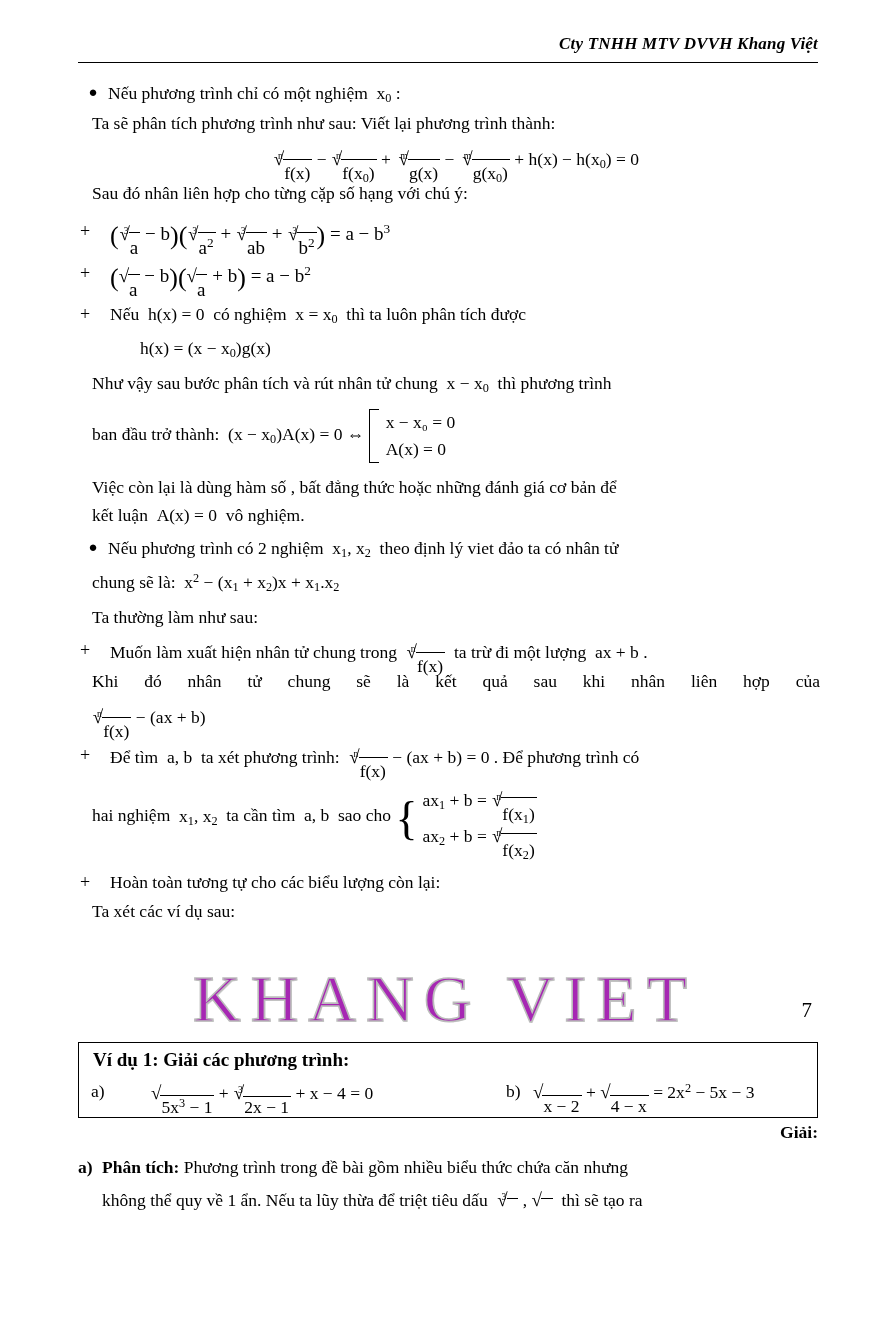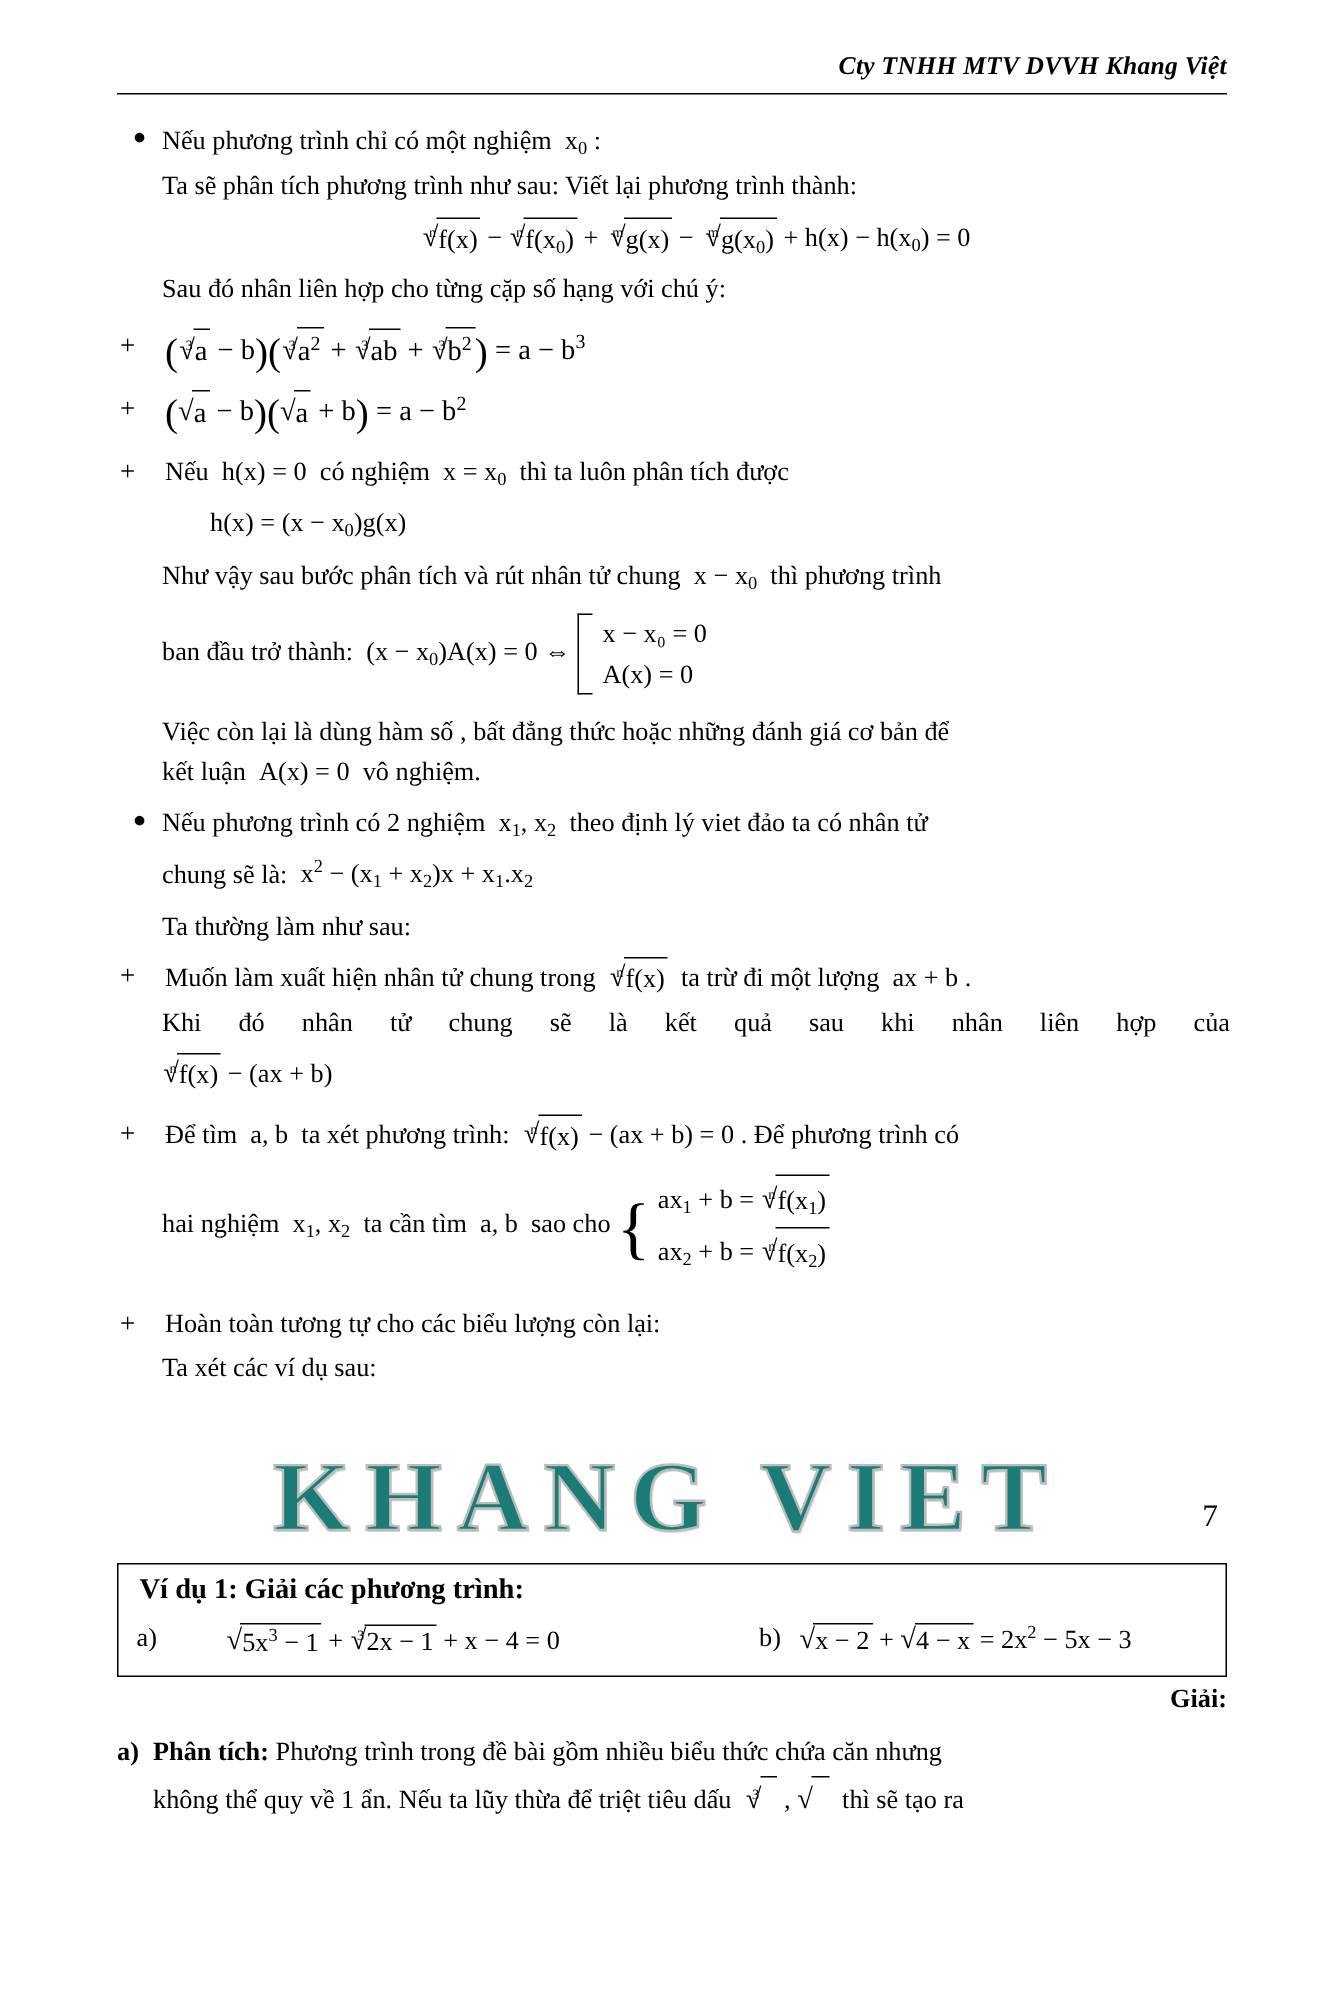--- a/index.html
+++ b/index.html
@@ -70,21 +70,21 @@
     flex: 0 0 30px;
     text-align: left;
     padding-left: 2px;
     font-size: 18px;
     line-height: 1.5;
   }
   .body-text {
     flex: 1 1 auto;
   }
   .indent {
-    margin-left: 30px;
+    margin-left: 14px;
   }
   .indent2 {
     margin-left: 62px;
   }
   .just {
     text-align: justify;
     text-align-last: justify;
   }
   .center {
     text-align: center;
@@ -97,21 +97,21 @@
   .math { font-family: "Liberation Serif", serif; white-space: nowrap; }
   sub { font-size: 70%; vertical-align: -0.28em; }
   sup { font-size: 70%; vertical-align: 0.52em; }
   .radsym { font-size: 19px; }
   .sqrt {
     display: inline-block;
     border-top: 1px solid #000;
     padding: 0 2px 0 1px;
     margin-left: -1px;
     position: relative;
-    top: 1px;
+    top: 14px;
   }
   .idx {
     font-size: 9.5px;
     position: relative;
     top: -6px;
     left: 5px;
     margin-right: -4px;
   }
   .bigparen {
     font-size: 26px;
@@ -203,24 +203,24 @@
   .hang-a .lbl { flex: 0 0 24px; font-weight: bold; }
 
   
   .watermark {
     position: absolute;
     left: 95px;
     bottom: 28px;
     width: 700px;
     text-align: center;
     font-family: "Liberation Serif", serif;
-    font-weight: bold;
+    font-weight: normal;
     font-size: 66px;
     letter-spacing: 10px;
-    color: #0f766e;
+    color: #a21caf;
     -webkit-text-stroke: 1.6px #b9b9b9;
     text-shadow: 1px 1px 0 #d8d8d8;
     opacity: .95;
     pointer-events: none;
     white-space: nowrap;
   }
   .page-num {
     position: absolute;
     right: 78px;
     bottom: 42px;

